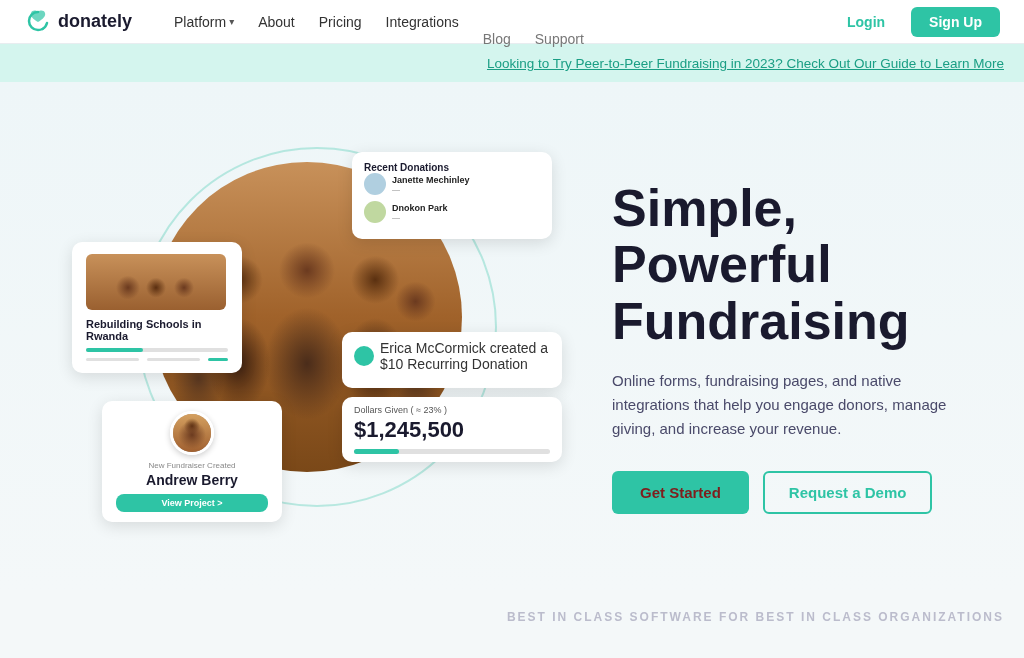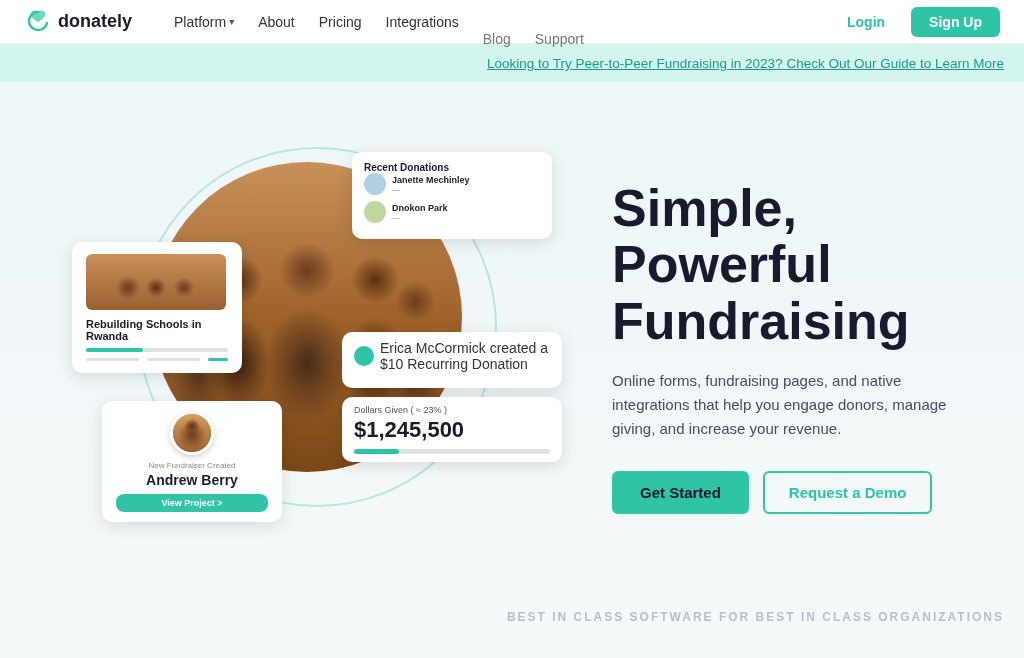--- a/index.html
+++ b/index.html
@@ -370,21 +370,21 @@
       margin-bottom: 30px;
       max-width: 340px;
     }
     .hero-cta {
       display: flex;
       gap: 14px;
       align-items: center;
     }
     .btn-get-started {
       background: #2ec4a5;
-      color: #0f172a;
+      color: #7f1d1d;
       border: none;
       border-radius: 6px;
       padding: 13px 28px;
       font-size: 15px;
       font-weight: 700;
       cursor: pointer;
     }
     .btn-demo {
       background: transparent;
       color: #2ec4a5;

